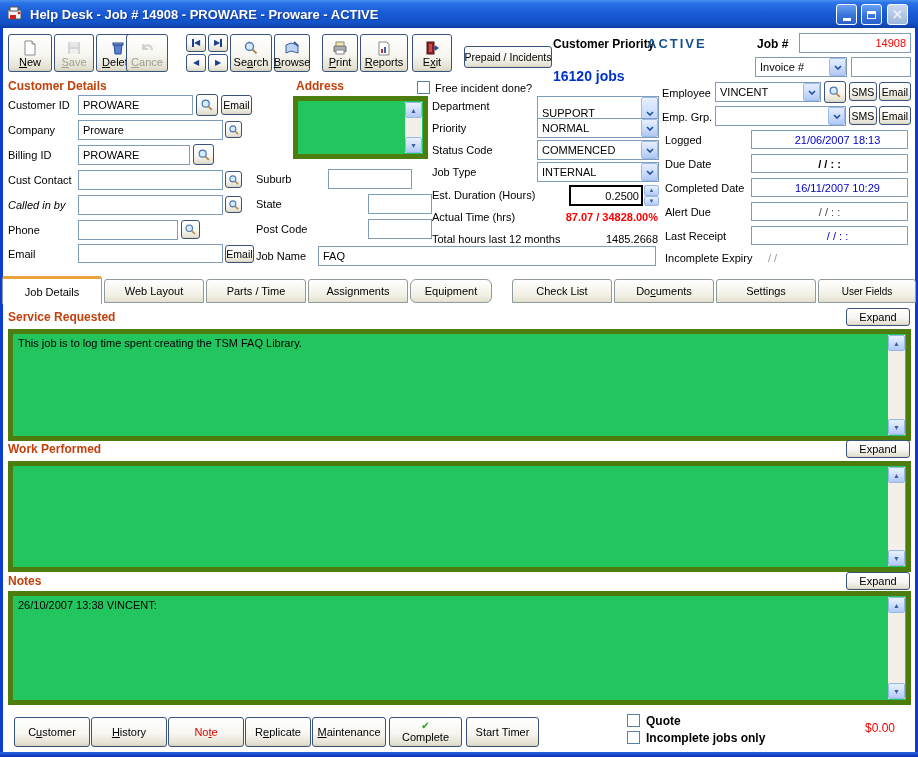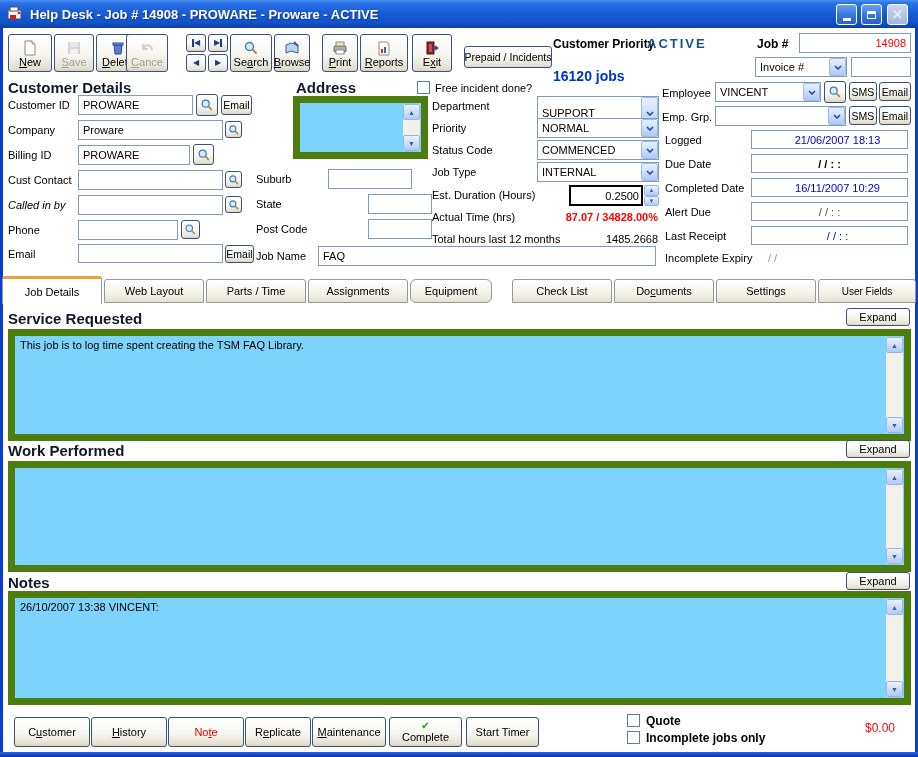--- a/index.html
+++ b/index.html
@@ -11,38 +11,38 @@
   .titlebar{position:absolute;top:0;left:0;width:918px;height:28px;
     background:linear-gradient(180deg,#4a90ee 0%,#2a74e8 10%,#1a5bd6 45%,#1353c8 80%,#0d3fa6 100%);
     display:flex;align-items:center;padding:0 6px;}
   .titletext{color:#fff;font-weight:bold;font-size:13px;margin-left:6px;text-shadow:1px 1px 1px #123a8c;white-space:nowrap;}
   .winbtn{position:absolute;top:4px;width:21px;height:21px;border:1px solid #fff;border-radius:3px;
     background:linear-gradient(180deg,#6aa2f0 0%,#3a78dd 50%,#2a60c8 100%);
     display:flex;align-items:center;justify-content:center;color:#fff;font-weight:bold;}
   .winbtn.close{background:linear-gradient(180deg,#c8d8ee 0%,#9fb8dd 100%);color:#e8eef8;}
   .lbl{position:absolute;white-space:nowrap;}
   .b{font-weight:bold;}
-  .shdr{position:absolute;color:#0f172a;font-weight:bold;font-size:15px;white-space:nowrap;}
+  .shdr{position:absolute;color:#c2410c;font-weight:bold;font-size:12px;white-space:nowrap;}
   .fld{position:absolute;border:1px solid #7f9db9;background:#fff;display:flex;align-items:center;
     padding:0 4px;overflow:hidden;white-space:nowrap;}
   .fld.red{color:#ff0000;justify-content:flex-end;}
   .fld.blue{color:#0000c8;justify-content:center;padding-left:20px;}
   .fld.center{justify-content:center;}
   .btn{position:absolute;display:flex;align-items:center;justify-content:center;
     background:linear-gradient(180deg,#ffffff 0%,#f7f6f1 55%,#e4e1d1 92%,#d4d0ba 100%);
     border:1px solid #39537e;border-radius:3px;cursor:default;white-space:nowrap;}
   .tbtn{flex-direction:column;gap:0px;padding-top:2px;font-size:11px;}
   .disabled{color:#a19f96;}
   .disabled svg{opacity:.4;}
   .combo{position:absolute;border:1px solid #7f9db9;background:#fff;display:flex;align-items:stretch;}
   .combo .val{flex:1;display:flex;align-items:center;padding:0 4px;overflow:hidden;white-space:nowrap;}
   .arrowbtn{width:17px;display:flex;align-items:center;justify-content:center;
     background:linear-gradient(180deg,#e7effe 0%,#cdddfb 50%,#b0c8f4 100%);
     border:1px solid #9bbaee;border-radius:2px;}
-  .ta{position:absolute;border:7px solid #4d7c0f;background:#7dd3fc;}
+  .ta{position:absolute;border:5px solid #4d7c0f;background:#22c55e;}
   .ta .txt{position:absolute;top:3px;left:5px;right:22px;white-space:pre-wrap;}
   .vscroll{position:absolute;top:1px;bottom:1px;right:1px;width:17px;background:#f2f0e9;
     display:flex;flex-direction:column;justify-content:space-between;}
   .sbtn{height:16px;display:flex;align-items:center;justify-content:center;
     background:linear-gradient(180deg,#eaf1fe,#cbdcfa 55%,#b2caf5);border:1px solid #98b7e8;border-radius:2px;
     color:#3b60a0;font-size:7px;line-height:1;}
   .cb{position:absolute;width:13px;height:13px;background:#fff;border:1px solid #5a7fa8;}
   .tab{position:absolute;top:279px;height:24px;display:flex;align-items:center;justify-content:center;
     background:linear-gradient(180deg,#ffffff,#f2f0e4 70%,#e2dfcd 100%);
     border:1px solid #919b9c;border-radius:3px 3px 0 0;}

